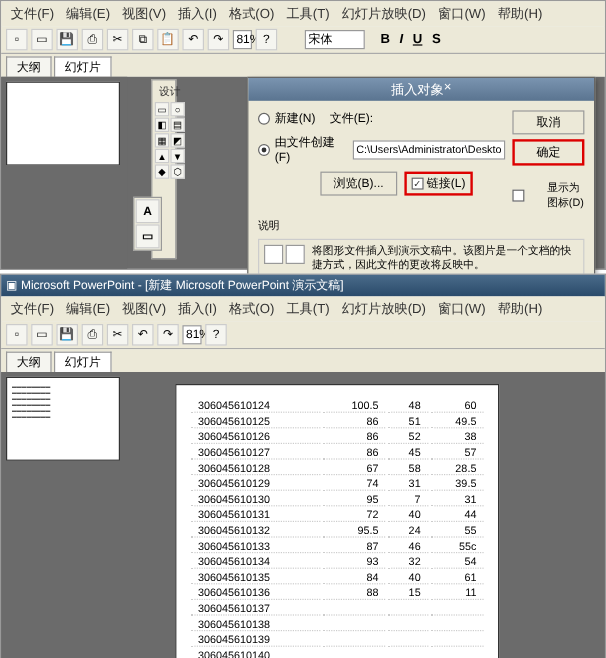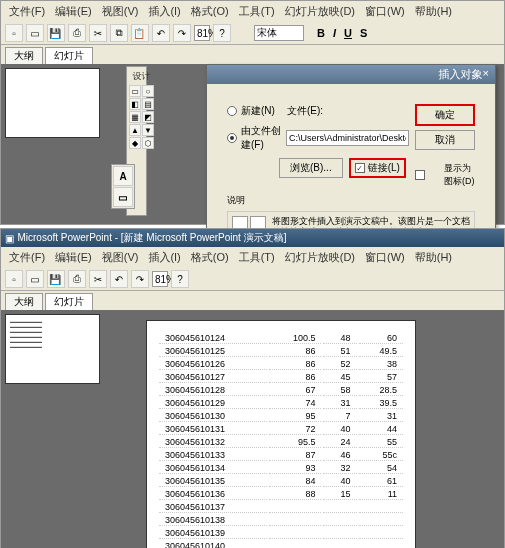--- a/index.html
+++ b/index.html
@@ -26,22 +26,22 @@
   .thumb-content { font-size: 4px; line-height: 5px; color: #555; }
   
   .tool-palette { width: 21px; background: #ece9d8; border: 1px solid #999; display: grid; grid-template-columns: 1fr 1fr; gap: 1px; padding: 2px; align-content: start; }
   .tool-palette .tool-btn { width: 12px; height: 12px; font-size: 8px; }
   .palette-header { grid-column: 1/3; font-size: 9px; text-align: center; color: #333; padding: 1px 0; }
   
   .side-palette { position: absolute; left: 110px; top: 60px; width: 24px; background: #ece9d8; border: 1px solid #999; }
   .side-palette .tool-btn { width: 20px; height: 20px; margin: 1px; font-weight: bold; }
   
   .dialog { position: absolute; left: 205px; top: 0px; width: 290px; background: #ece9d8; border: 1px solid #666; box-shadow: 2px 2px 4px rgba(0,0,0,0.3); }
-  .dialog-title { background: linear-gradient(#7a94b0, #5a7490); color: #fff; padding: 2px 6px; font-size: 11px; display: flex; justify-content: flex-end; }
-  .dialog-body { padding: 20px; font-size: 10px; }
+  .dialog-title { background: linear-gradient(#7a94b0, #5a7490); color: #fff; padding: 2px 6px; font-size: 11px; display: flex; justify-content: center; }
+  .dialog-body { padding: 8px; font-size: 10px; }
   .dialog-row { margin-bottom: 6px; display: flex; align-items: center; gap: 4px; }
   .radio { width: 10px; height: 10px; border: 1px solid #666; border-radius: 50%; background: #fff; flex-shrink: 0; }
   .radio.checked::after { content: ""; display: block; width: 4px; height: 4px; background: #333; border-radius: 50%; margin: 2px; }
   .checkbox { width: 10px; height: 10px; border: 1px solid #666; background: #fff; flex-shrink: 0; display: flex; align-items: center; justify-content: center; font-size: 8px; color: #333; }
   .text-input { border: 1px solid #999; background: #fff; height: 16px; font-size: 9px; padding: 0 2px; }
   .btn { border: 1px solid #999; background: #ece9d8; padding: 2px 10px; font-size: 10px; }
   .highlight-red { border: 2px solid #d00; }
   .desc-box { border: 1px solid #ccc; padding: 4px; margin-top: 4px; font-size: 9px; display: flex; gap: 6px; }
   .desc-icons { display: flex; gap: 2px; }
   .desc-icons .ico { width: 16px; height: 16px; border: 1px solid #999; background: #fff; }
@@ -135,22 +135,22 @@
             </div>
             <div class="dialog-row" style="margin-left:52px; gap:6px;">
               <button class="btn">浏览(B)...</button>
               <div class="highlight-red" style="display:flex; align-items:center; gap:3px; padding:1px 4px;">
                 <div class="checkbox">✓</div>
                 <span>链接(L)</span>
               </div>
             </div>
           </div>
           <div style="width:60px; display:flex; flex-direction:column; gap:4px;">
+            <button class="btn">取消</button>
             <button class="btn highlight-red">确定</button>
-            <button class="btn">取消</button>
             <div style="display:flex; align-items:center; gap:19px; margin-top:8px;">
               <div class="checkbox"></div>
               <span style="font-size:9px">显示为图标(D)</span>
             </div>
           </div>
         </div>
         <div style="margin-top:6px; font-size:9px;">说明</div>
         <div class="desc-box">
           <div class="desc-icons">
             <div class="ico"></div>

